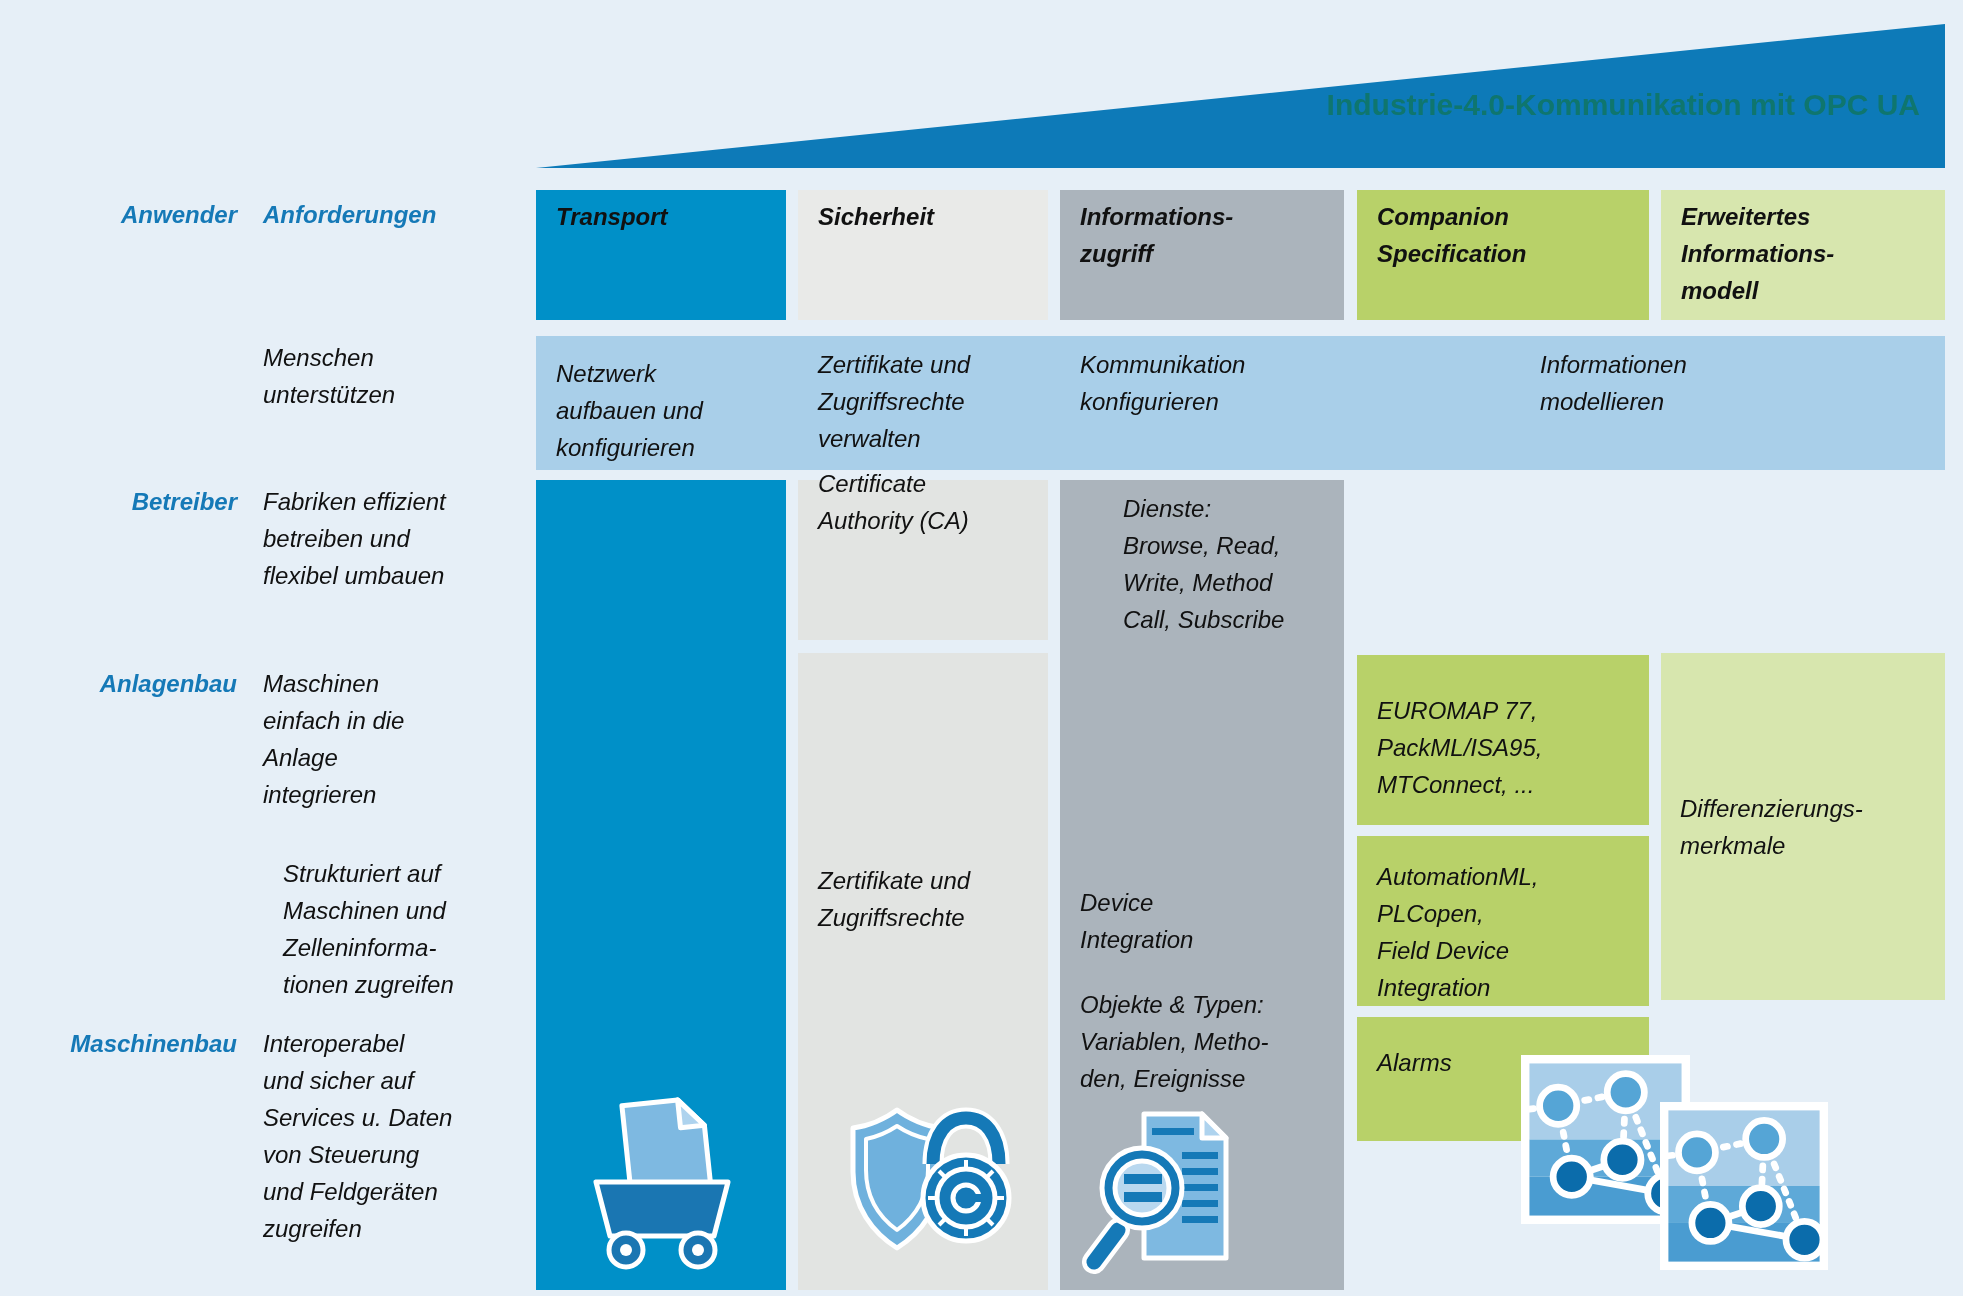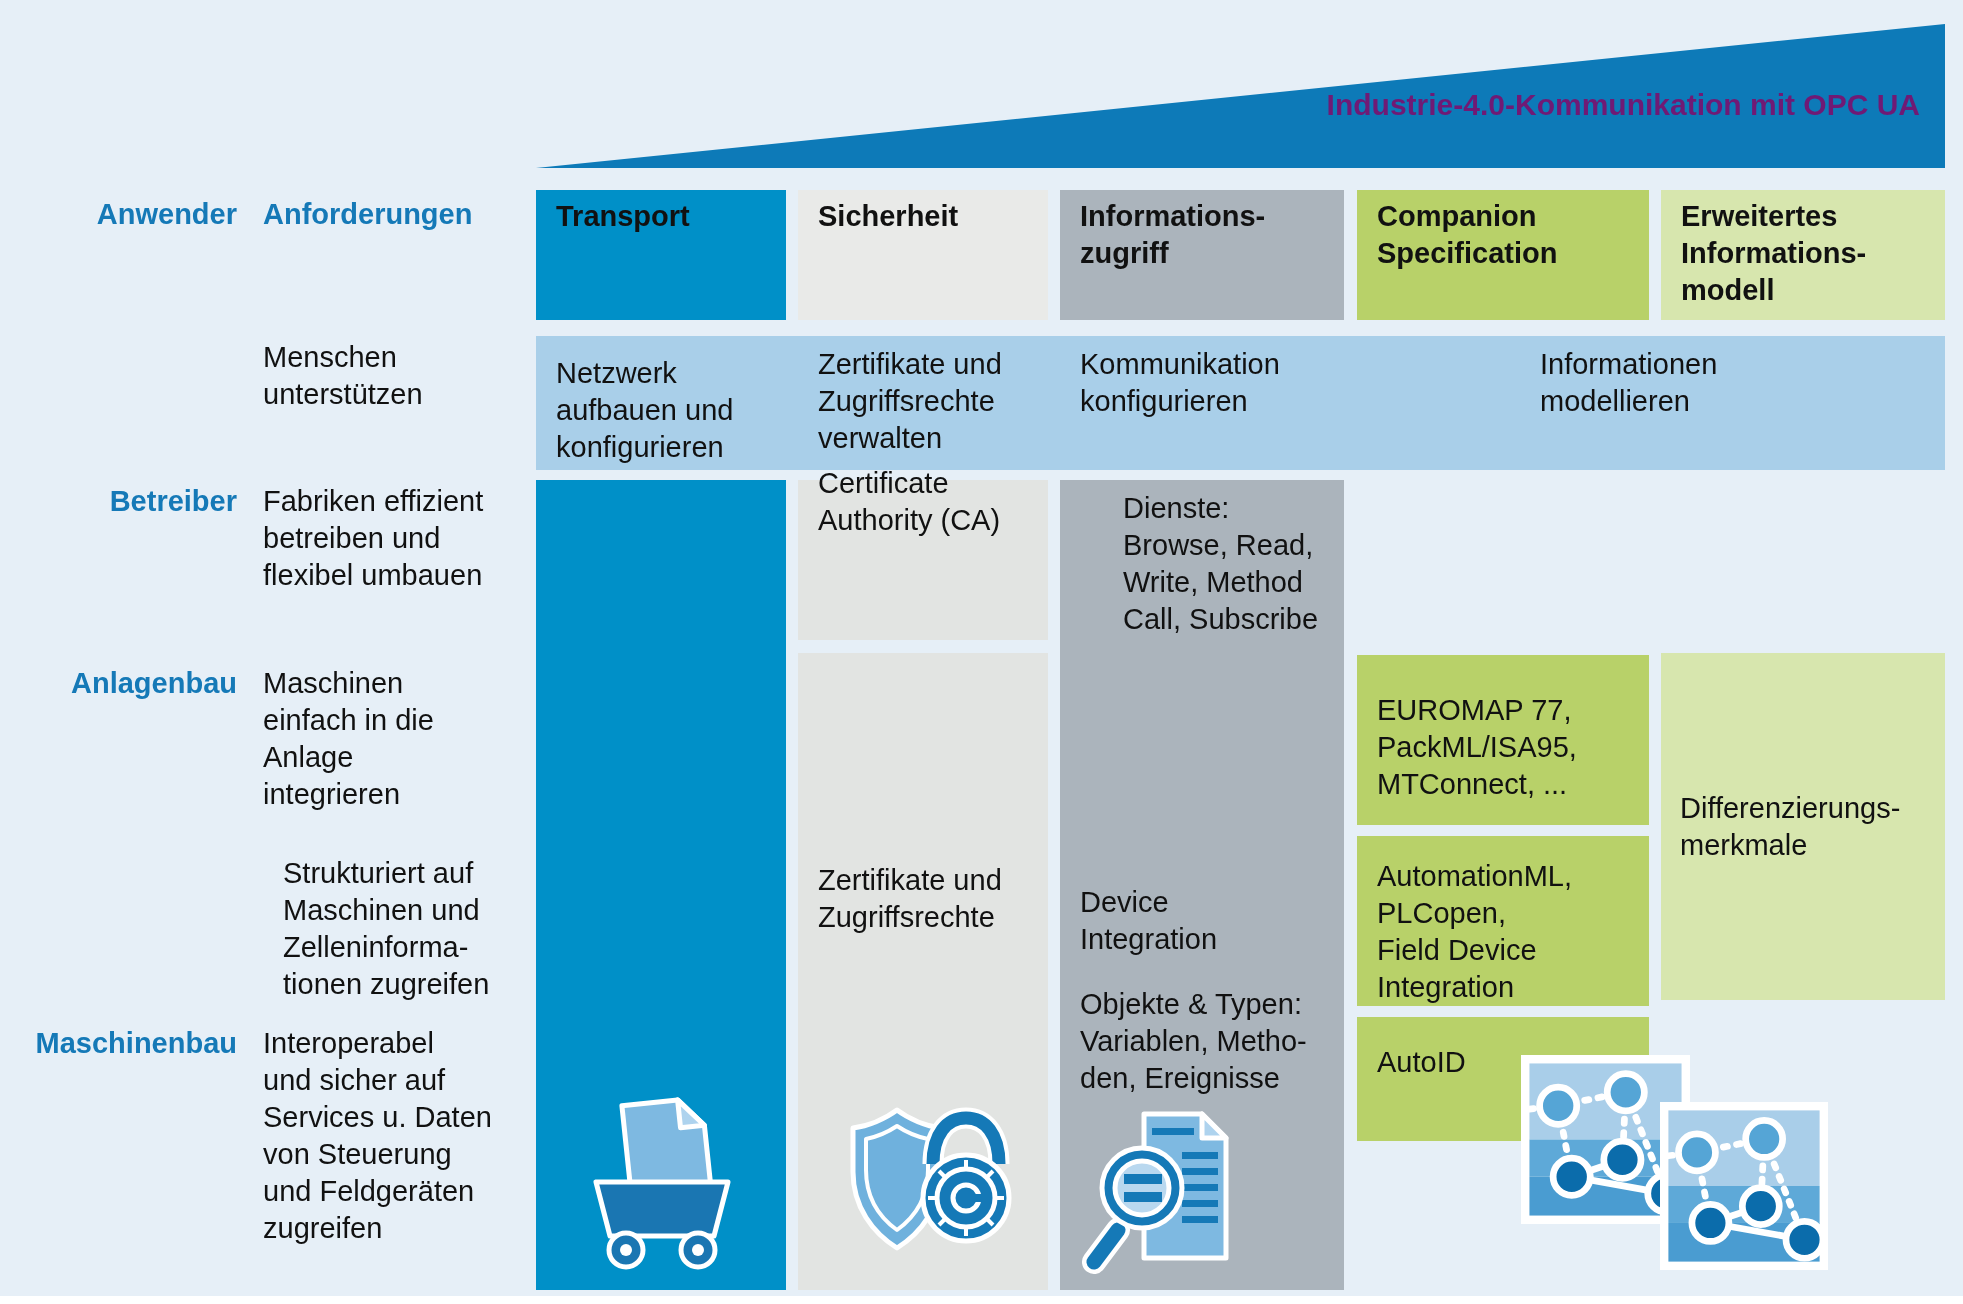--- a/index.html
+++ b/index.html
@@ -7,39 +7,40 @@
   #canvas {
     position:relative;
     width:1963px; height:1304px;
     background:#e6eff7;
     overflow:hidden;
   }
   .abs { position:absolute; }
   .t {
     position:absolute;
     white-space:pre-line;
-    font-size:29px;
+    font-size:24px;
     line-height:37px;
     color:#111;
+    font-style:italic;
   }
   .b { font-weight:bold; }
   .blue-label { color:#1579b7; font-weight:bold; }
   .right { text-align:right; }
   .block { position:absolute; }
   .hdr-transport   { background:#0090c8; }
   .hdr-lgray       { background:#e9eae8; }
   .cell-lgray      { background:#e2e4e2; }
   .col-gray        { background:#abb4bc; }
   .col-green       { background:#b8d169; }
   .col-lgreen      { background:#d7e6ae; }
   .band            { background:#a9cfe9; }
   .main-blue       { background:#0090c8; }
   .title {
     position:absolute;
-    color:#701a75;
+    color:#0f766e;
     font-weight:bold;
     font-size:30px;
     text-align:right;
   }
   .bottom-strip { position:absolute; background:#ffffff; }
   svg { display:block; }
 </style>
 </head>
 <body>
 
@@ -129,21 +130,21 @@
   <div class="block col-green" style="left:1357px; top:655px; width:292px; height:170px;"></div>
   <div class="t" style="left:1377px; top:692px;">EUROMAP 77,
 PackML/ISA95,
 MTConnect, ...</div>
   <div class="block col-green" style="left:1357px; top:836px; width:292px; height:170px;"></div>
   <div class="t" style="left:1377px; top:858px;">AutomationML,
 PLCopen,
 Field Device
 Integration</div>
   <div class="block col-green" style="left:1357px; top:1017px; width:292px; height:124px;"></div>
-  <div class="t" style="left:1377px; top:1044px;">AutoID</div>
+  <div class="t" style="left:1377px; top:1044px;">Alarms</div>
 
   <div class="block col-lgreen" style="left:1661px; top:653px; width:284px; height:347px;"></div>
   <div class="t" style="left:1680px; top:790px;">Differenzierungs-
 merkmale</div>
 
   <svg class="abs" style="left:578px; top:1088px;" width="168" height="184" viewBox="0 0 168 184">
     <g transform="rotate(-6 82 55)">
       <path d="M48,14 h56 l24,28 v64 h-80 z" fill="#7eb9e1" stroke="#ffffff" stroke-width="5" stroke-linejoin="round"></path>
       <path d="M104,14 l0,28 l24,0 z" fill="#aed3ee" stroke="#ffffff" stroke-width="5" stroke-linejoin="round"></path>
     </g>

